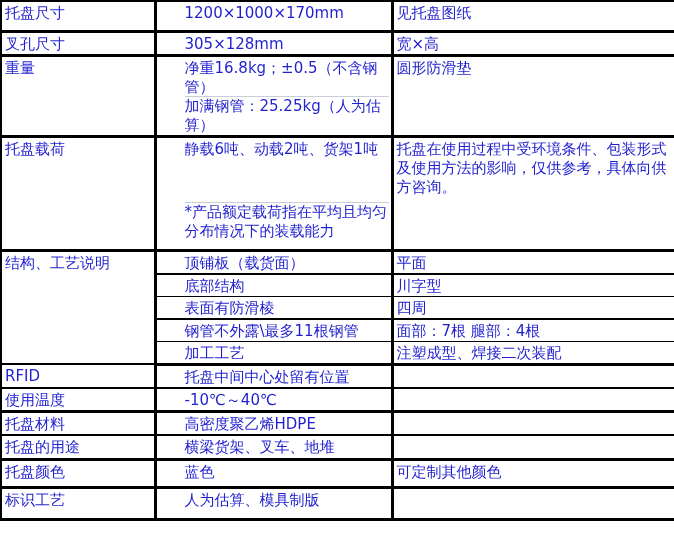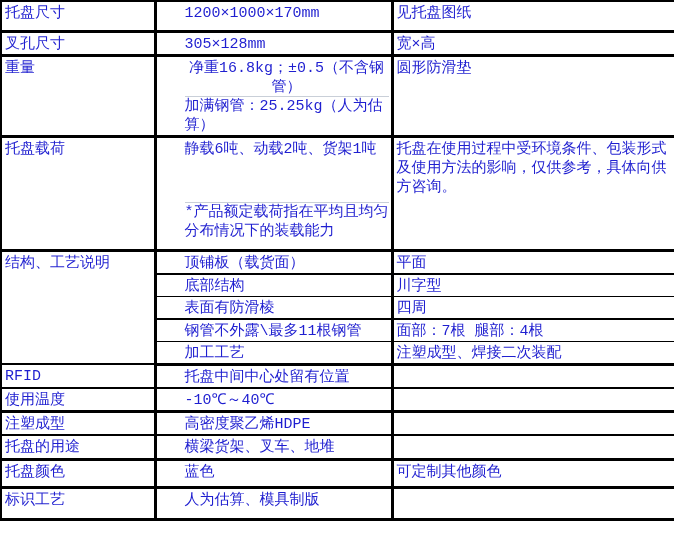--- a/index.html
+++ b/index.html
@@ -24,32 +24,31 @@
   }
   td {
     border: 2px solid var(--border);
     vertical-align: top;
     padding: 2px 2px 0 3px;
     font-size: 15px;
     line-height: 19px;
     color: var(--text);
     overflow: hidden;
     word-break: break-all;
-    font-family: Liberation Mono, monospace;
   }
   td.c1 { border-right-width: 3px; }
   td.c2 { border-right-width: 3px; padding-left: 28px; }
   td.c3 { border-right-width: 1px; }
   tr.bb3 > td { border-bottom-width: 3px; }
   tr.bb1 > td { border-bottom-width: 1px; margin-top: 8px; }
   tr.bt1 > td { border-top-width: 1px; }
   .split-top {
     border-bottom: 1px solid var(--divider);
   }
-  .h-weight { height: 38px; text-align: center; }
+  .h-weight { height: 38px; }
   .h-load   { height: 63px; }
 </style>
 </head>
 <body>
 
 <table class="spec">
   <colgroup>
     <col style="width:154px">
     <col style="width:237px">
     <col style="width:283px">
@@ -114,21 +113,21 @@
       <td class="c3"></td>
     </tr>
 
     <tr class="bb3" style="height:20px">
       <td class="c1">使用温度</td>
       <td class="c2">-10℃～40℃</td>
       <td class="c3"></td>
     </tr>
 
     <tr style="height:23px">
-      <td class="c1">注塑成型</td>
+      <td class="c1">托盘材料</td>
       <td class="c2">高密度聚乙烯HDPE</td>
       <td class="c3"></td>
     </tr>
 
     <tr class="bb3" style="height:25px">
       <td class="c1">托盘的用途</td>
       <td class="c2">横梁货架、叉车、地堆</td>
       <td class="c3"></td>
     </tr>
 

